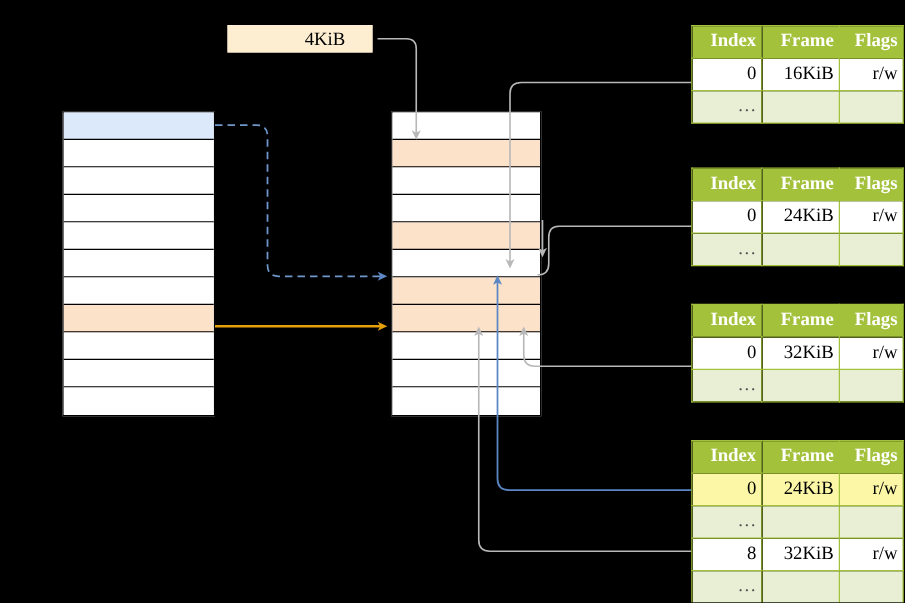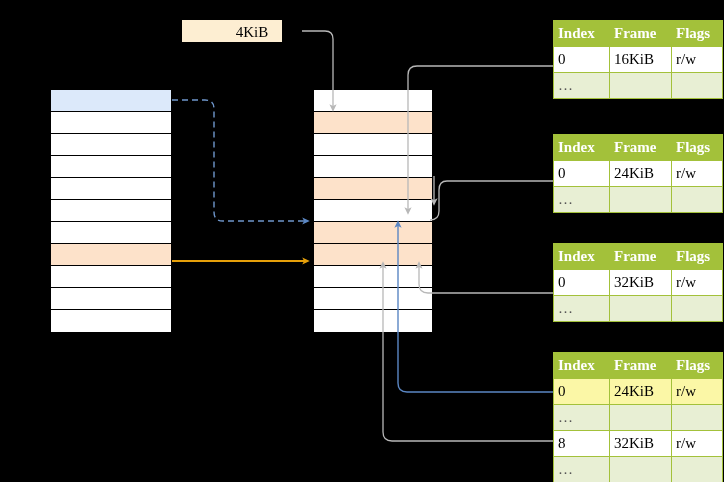--- a/index.html
+++ b/index.html
@@ -64,21 +64,21 @@
     border: 1px solid #a3c13a;
     table-layout: fixed;
     font-size: 15px;
   }
   .frame-table th,
   .frame-table td {
     box-sizing: border-box;
     border: 1px solid #a3c13a;
     height: 26px;
     padding: 0 4px;
-    text-align: left;
+    text-align: right;
     white-space: nowrap;
     overflow: hidden;
   }
   .frame-table th {
     background: #a3c13a;
     color: #ffffff;
     font-weight: bold;
   }
   .frame-table td {
     background: #ffffff;
@@ -92,21 +92,21 @@
   .frame-table td.hl { background: #fbf7a6; }
   .frame-table col.c-index { width: 56px; }
   .frame-table col.c-frame { width: 62px; }
   .frame-table col.c-flags { width: 51px; }
 </style>
 </head>
 <body>
 
 <div id="canvas">
 
-  <div class="page-box" style="left:182px; top:20px; width:100px;padding-left:40px;">4KiB</div>
+  <div class="page-box" style="left:182px; top:20px; width:116px;padding-left:40px;">4KiB</div>
 
   <div class="col-table" id="left-column" style="left:50px; top:89px; width:122px; height:244px;">
       <div class="col-row blue"></div>
       <div class="col-row"></div>
       <div class="col-row"></div>
       <div class="col-row"></div>
       <div class="col-row"></div>
       <div class="col-row"></div>
       <div class="col-row"></div>
       <div class="col-row peach"></div>

